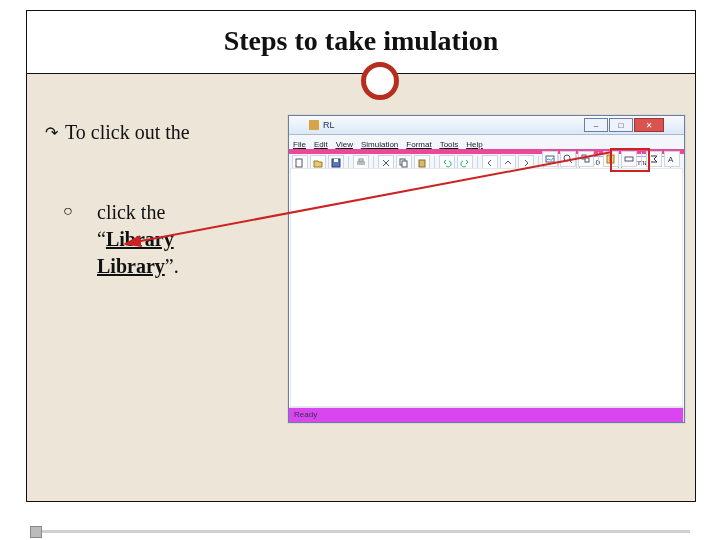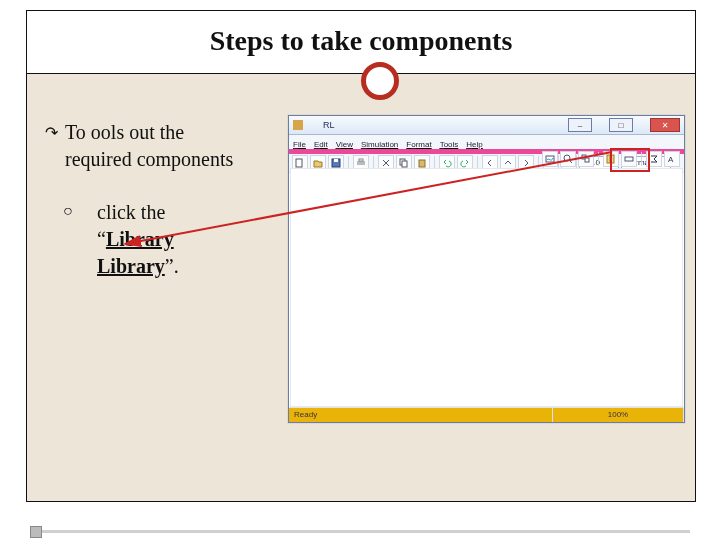--- a/index.html
+++ b/index.html
@@ -96,22 +96,21 @@
     font-family: Tahoma, Arial, sans-serif;
   }
   .titlebar {
     height: 18px;
     background: linear-gradient(#f7fbff, #dce8f7);
     border-bottom: 1px solid #aab8d0;
     display: flex;
     align-items: center;
     font-size: 9px;
     color: #1c2b4f;
-    padding: 0 4px;
-    gap: 16px;
+    padding: 0 20px;
   }
   .appicon {
     width: 10px; height: 10px;
     background: #d7a44a;
     margin-right: 4px;
   }
   .titlebar .spacer { flex: 1; }
   .winbtn {
     width: 22px; height: 12px;
     margin-left: 1px;
@@ -183,21 +182,21 @@
     left: 1px; right: 1px;
     top: 52px;
     bottom: 15px;
     background: #ffffff;
     border: 1px solid #e8e8e8;
   }
   .statusbar {
     position: absolute;
     left: 0; right: 0; bottom: 0;
     height: 14px;
-    background: #eab308;
+    background: #d946ef;
     border-top: 1px solid #dfe4ec;
     display: flex;
     font-size: 8px;
     color: #334;
   }
   .statusbar .cell {
     border-right: 1px solid #dfe4ec;
     padding: 0 5px;
     line-height: 14px;
   }
@@ -259,30 +258,29 @@
   }
 </style>
 </head>
 <body>
 
 <div class="slide">
 
   <div class="inner">
 
     <div class="title-band">
-      <h1 class="title-text">Steps to take components</h1>
+      <h1 class="title-text">Steps to take imulation</h1>
     </div>
 
     <div class="ring"></div>
 
     <div class="body-text">
       <span class="arrow-bullet">↷</span>
       <div class="l1-text">
-        <span>To ools out the</span><br>
-        <span>required components</span>
+        <span>To click out the</span><br>
       </div>
     </div>
 
     <div class="sub-block">
       <span class="circ-bullet">○</span>
       <div class="sub-text">
         <span> click the</span><br>
         <span>“</span><span class="library-word">Library</span><br>
         <span class="library-word">Library</span><span>”.</span>
       </div>
@@ -438,21 +436,20 @@
       </div>
 
       <div class="red-highlight"></div>
 
       <div class="tooltip">Library Browser</div>
 
       <div class="canvas"></div>
 
       <div class="statusbar">
         <div class="cell grow">Ready</div>
-        <div class="cell center">100%</div>
       </div>
     </div>
 
   </div>
 
   <svg class="arrow-svg">
     <defs>
       <marker id="ah" markerWidth="10" markerHeight="10" refX="8" refY="3" orient="auto">
         <path d="M0,0 L9,3 L0,6 z" fill="#c22"></path>
       </marker>

